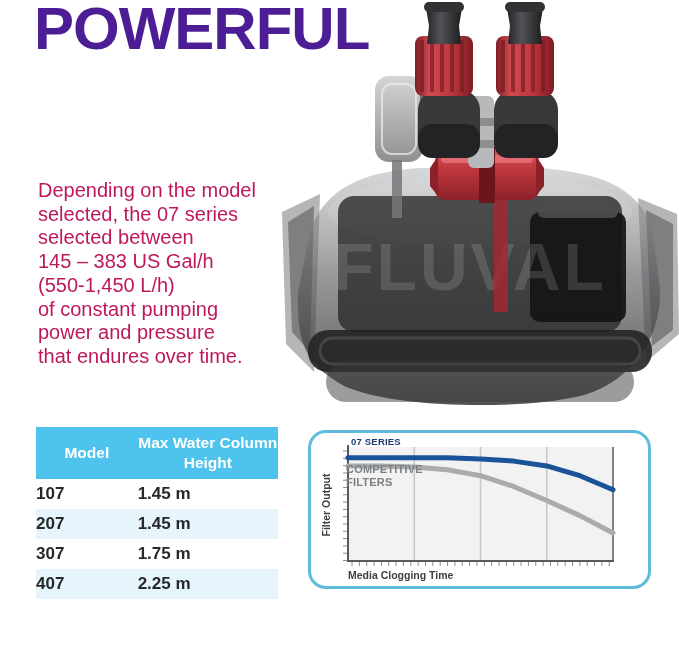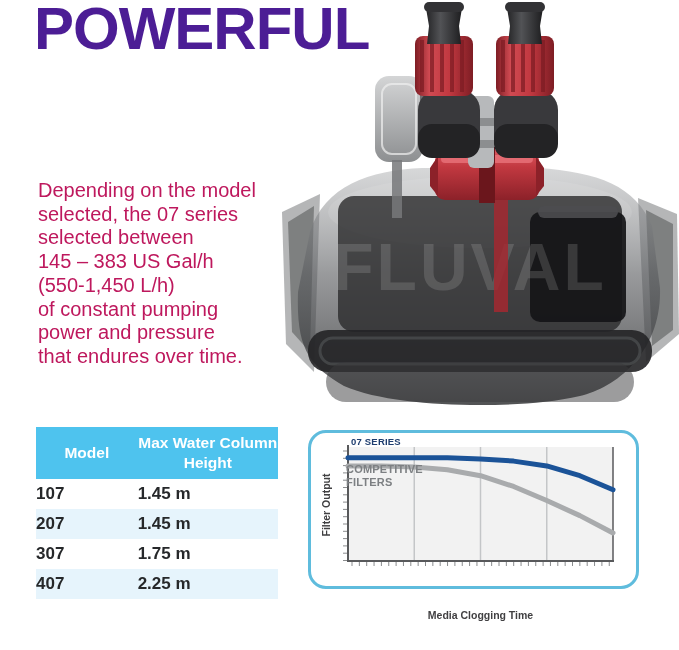--- a/index.html
+++ b/index.html
@@ -36,33 +36,33 @@
   }
   .spec-table th.col-model{width:42%;}
   .spec-table td{
     font-size:17px;font-weight:700;color:#26282a;
     height:30px;padding:0;vertical-align:middle;
   }
   .spec-table tbody tr:nth-child(even){background:#e6f4fc;}
   
   .chart-card{
     position:absolute;left:308px;top:430px;width:325px;height:153px;
-    background:#ffffff;border:3px solid #5fbcdd;border-radius:18px;
+    background:#ffffff;border:3px solid #5fbcdd;border-radius:18px;padding-left:12px;
   }
   .chart-card svg{position:absolute;left:0;top:0;}
   .chart-label{position:absolute;font-weight:700;}
   .lbl-series0{left:40px;top:3px;font-size:9.5px;letter-spacing:.2px;color:#1d3c6e;}
   .lbl-series1{left:35px;top:30px;width:84px;font-size:11px;line-height:1.2;letter-spacing:.2px;color:#7d8083;}
   .lbl-y{
     left:-40px;top:65px;width:112px;height:14px;text-align:center;
     font-size:10.5px;font-weight:600;color:#414042;transform:rotate(-90deg);
   }
   .lbl-x{
-    left:37px;top:136px;width:265px;text-align:center;
-    font-size:10.5px;font-weight:600;color:#414042;margin-top:40px;
+    left:37px;top:136px;width:265px;text-align:left;
+    font-size:10.5px;font-weight:600;color:#414042;
   }
 </style>
 </head>
 <body>
 
 <div class="hero">
   <div class="t1">POWERFUL</div>
 </div>
 
 <div class="desc">

